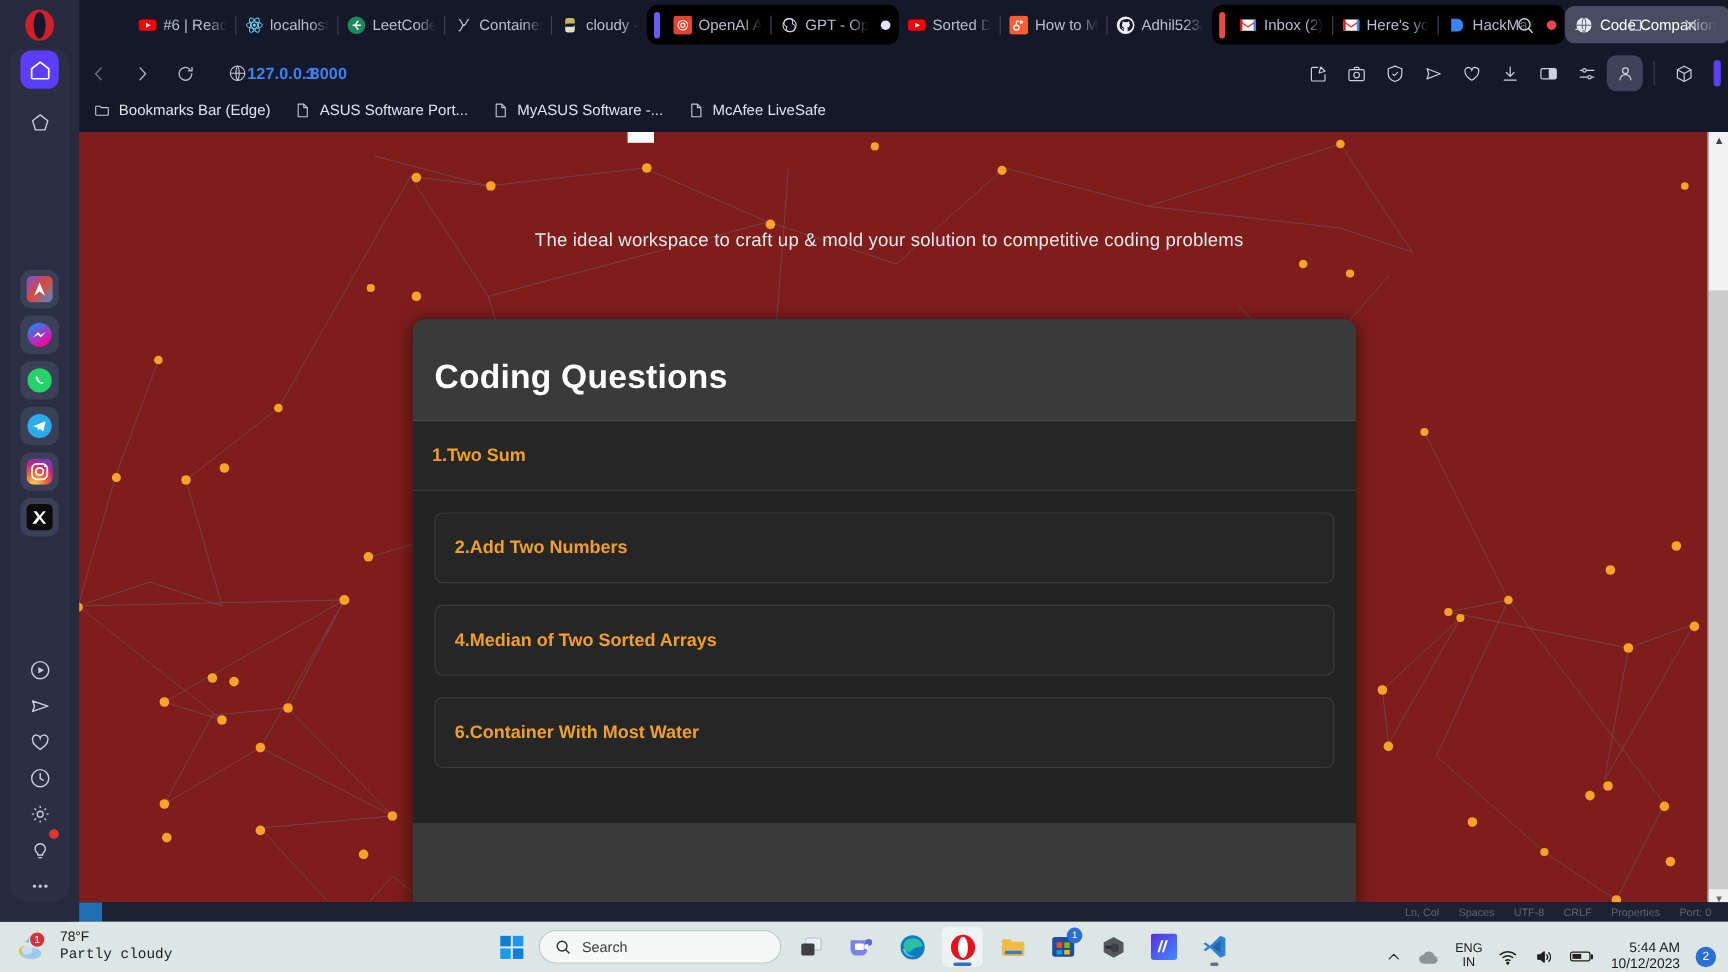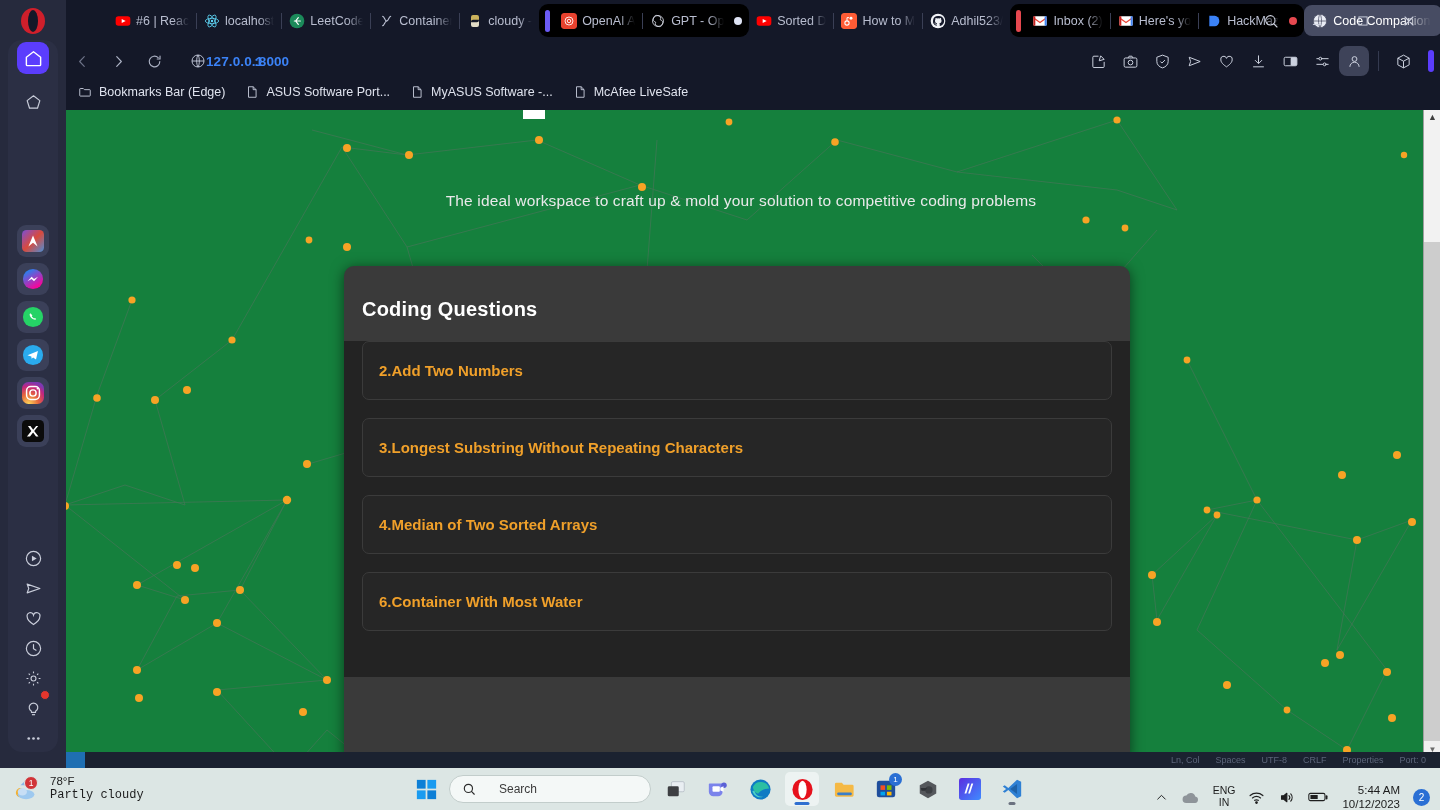--- a/index.html
+++ b/index.html
@@ -144,21 +144,21 @@
   .bm {
     display: flex; align-items: center; gap: 7px;
     padding: 3px 8px; border-radius: 6px;
     font-size: 12.5px; color: #dfe3ee; white-space: nowrap;
   }
   .bm .bmico { width: 14px; height: 14px; color: #c3c8d8; display:flex; }
 
   
   .viewport {
     position: absolute; left: 57px; top: 110px; right: 0; height: 648px;
-    background: #15803d; overflow: hidden;
+    background: #7f1d1d; overflow: hidden;
   }
   .pagecanvas { position: absolute; inset: 0; }
   #particles { position: absolute; inset: 0; display:block; }
 
   .topcrumb {
     position: absolute; left: 466px; top: 0px; width: 22px; height: 9px;
     background: #ffffff;
   }
 
   .tagline {
@@ -172,21 +172,21 @@
     width: 786px; min-height: 493px;
     background: #3a3a3a;
     border-radius: 10px 10px 0 0;
     box-shadow: 0 2px 14px rgba(0,0,0,.55);
     overflow: hidden;
   }
   .card-head {
     padding: 32px 18px 20px 18px;
   }
   .card-title {
-    color: #ffffff; font-size: 20px; font-weight: 700; letter-spacing: .2px;
+    color: #ffffff; font-size: 28px; font-weight: 700; letter-spacing: .2px;
   }
   .q-list { background: #232323; padding: 0 0 28px 0; }
   .q-row {
     margin: 0 18px 18px 18px; padding: 20px 16px;
     background: #262626;
     border: 1px solid #3b3b3b;
     border-radius: 7px;
     color: #f0a02a; font-size: 15px; font-weight: 700;
   }
   .q-row.first {
@@ -247,21 +247,21 @@
     border: 1.5px solid #dce6e4;
   }
   .tb-center {
     position: absolute; left: 50%; transform: translateX(-50%);
     display: flex; align-items: center; gap: 8px;
   }
   .start-btn { width: 30px; height: 30px; display: flex; align-items: center; justify-content: center; }
   .tb-search {
     width: 202px; height: 28px; border-radius: 14px;
     background: #f4f8f7; border: 1px solid #c2cdcb;
-    display: flex; align-items: center; gap: 23px; padding-left: 12px;
+    display: flex; align-items: center; gap: 9px; padding-left: 12px;
     font-size: 12px; color: #3b3b3b;
   }
   .tb-app {
     width: 34px; height: 34px; border-radius: 5px;
     display: flex; align-items: center; justify-content: center;
     position: relative;
   }
   .tb-app.sel { background: #edf3f2; }
   .tb-underline {
     position: absolute; bottom: 1px; left: 50%; transform: translateX(-50%);
@@ -817,22 +817,22 @@
 
       <div class="topcrumb"></div>
 
       <div class="tagline">The ideal workspace to craft up &amp; mold your solution to competitive coding problems</div>
 
       <div class="card">
         <div class="card-head">
           <div class="card-title">Coding Questions</div>
         </div>
         <div class="q-list">
+          <div class="q-row first">1.Two Sum</div>
           <div class="q-row">2.Add Two Numbers</div>
-          <div class="q-row">3.Longest Substring Without Repeating Characters</div>
           <div class="q-row">4.Median of Two Sorted Arrays</div>
           <div class="q-row">6.Container With Most Water</div>
         </div>
       </div>
     </div>
 
     <div class="pscroll">
       <div class="thumb">
         <span class="glyph">▲</span>
       </div>

